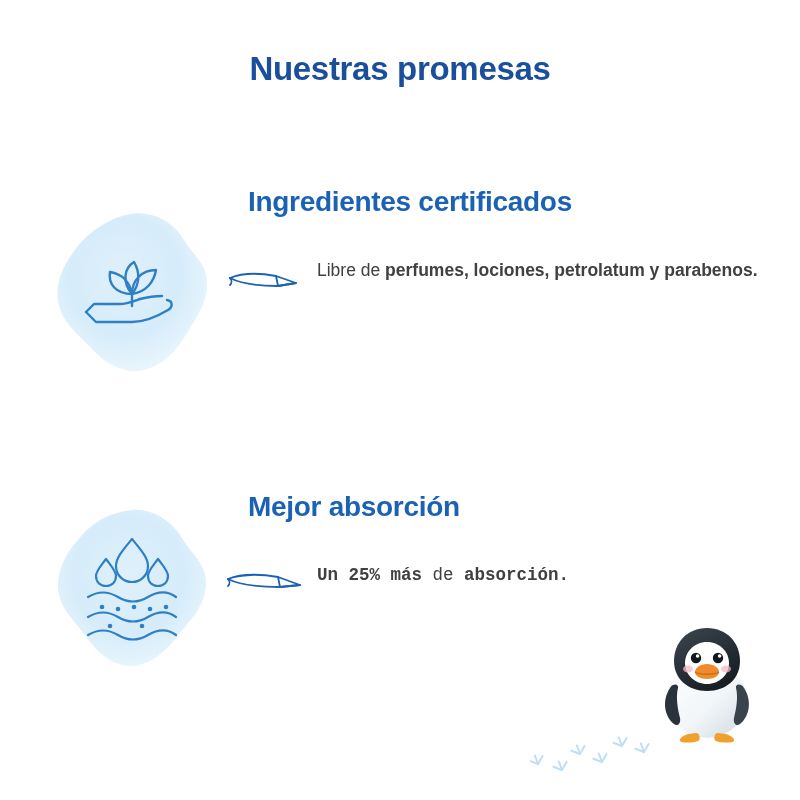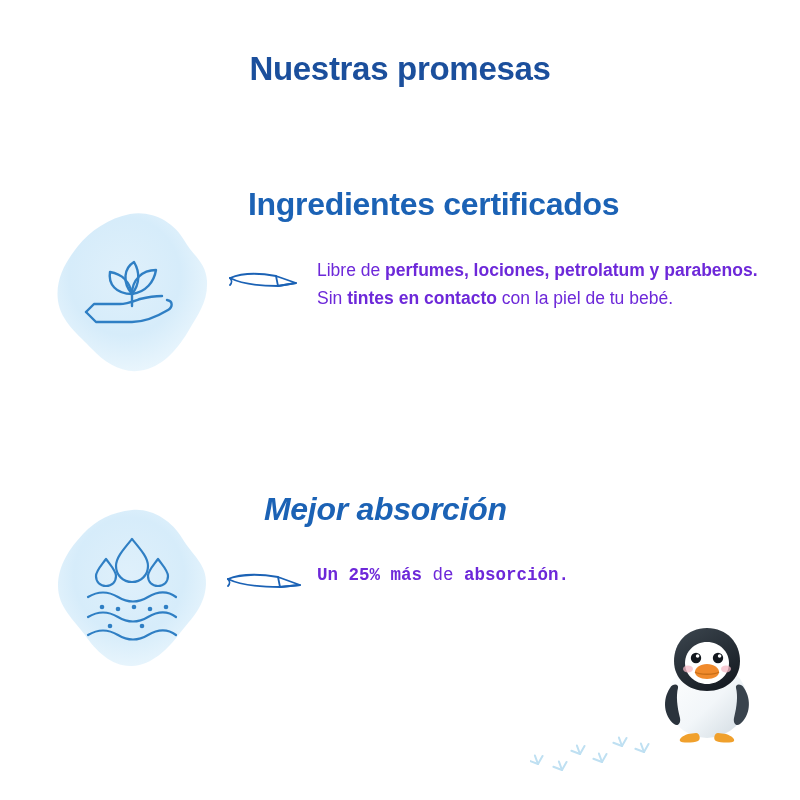--- a/index.html
+++ b/index.html
@@ -30,33 +30,33 @@
     letter-spacing: -0.3px;
   }
 
   
   .section { position: absolute; }
   .section-1 { top: 180px; left: 0; width: 800px; }
   .section-2 { top: 485px; left: 0; width: 800px; }
 
   .section-title {
     position: absolute;
-    font-size: 32px;
+    font-size: 28px;
     font-weight: bold;
     color: #1b62b5;
     letter-spacing: -0.3px;
   }
   .section-1 .section-title { left: 248px; top: 6px; }
-  .section-2 .section-title { left: 264px; top: 6px; font-style: italic; }
+  .section-2 .section-title { left: 248px; top: 6px; }
 
   .body-text {
     position: absolute;
     font-size: 17.5px;
     line-height: 1.62;
-    color: #6d28d9;
+    color: #404040;
     width: 460px;
   }
   .section-1 .body-text { left: 317px; top: 76px; }
   .section-2 .body-text { left: 317px; top: 76px; font-family: Liberation Mono, monospace; }
   .body-text b { font-weight: bold; }
 
   
   .blob-wrap { position: absolute; }
   .blob-1 { left: 52px; top: 28px; }
   .blob-2 { left: 52px; top: 20px; }
@@ -108,21 +108,20 @@
           <path d="M4 14 C6 16 6 19 4 21"></path>
           <path d="M50 12 l20 7 -18 3 z"></path>
           <path d="M52 22 l18 -3"></path>
         </g>
       </svg>
     </div>
 
     <div class="section-title">Ingredientes certificados</div>
     <div class="body-text">
         <div><span>Libre de </span><b>perfumes, lociones, petrolatum y parabenos.</b></div>
-        <div><span>Sin </span><b>tintes en contacto</b><span> con la piel de tu bebé.</span></div>
       </div>
   </div>
 
   <div class="section section-2">
 
     <div class="blob-wrap blob-2">
       <svg width="160" height="175" viewBox="0 0 160 175" xmlns="http://www.w3.org/2000/svg">
         <defs>
           <radialGradient id="g2" cx="48%" cy="42%" r="62%">
             <stop offset="0%" stop-color="#dff0fb"></stop>

